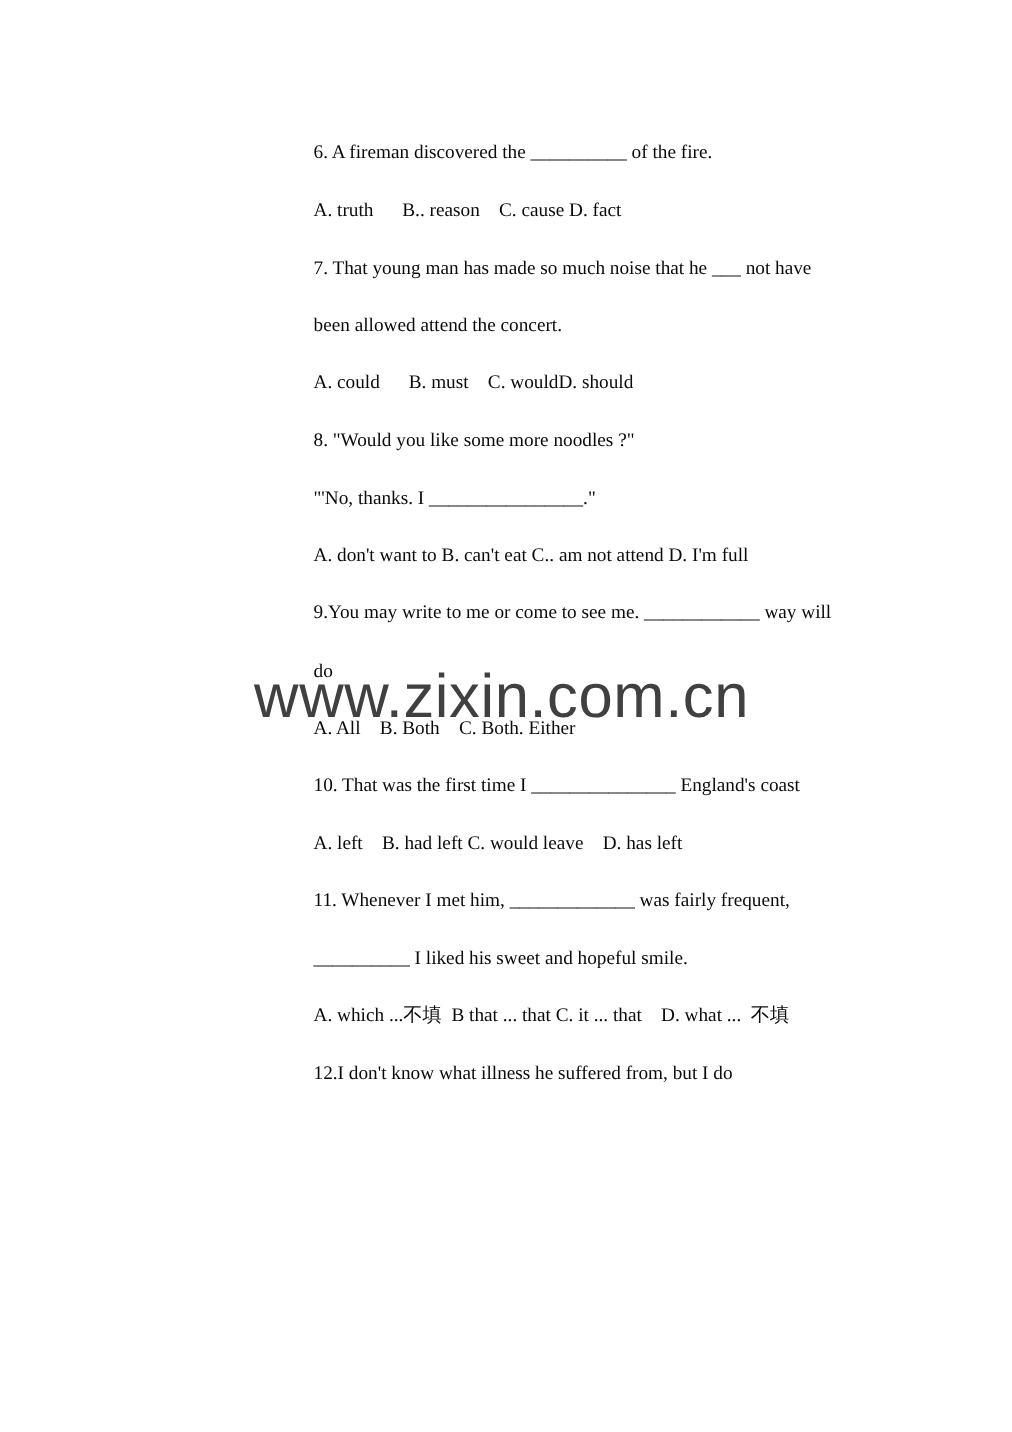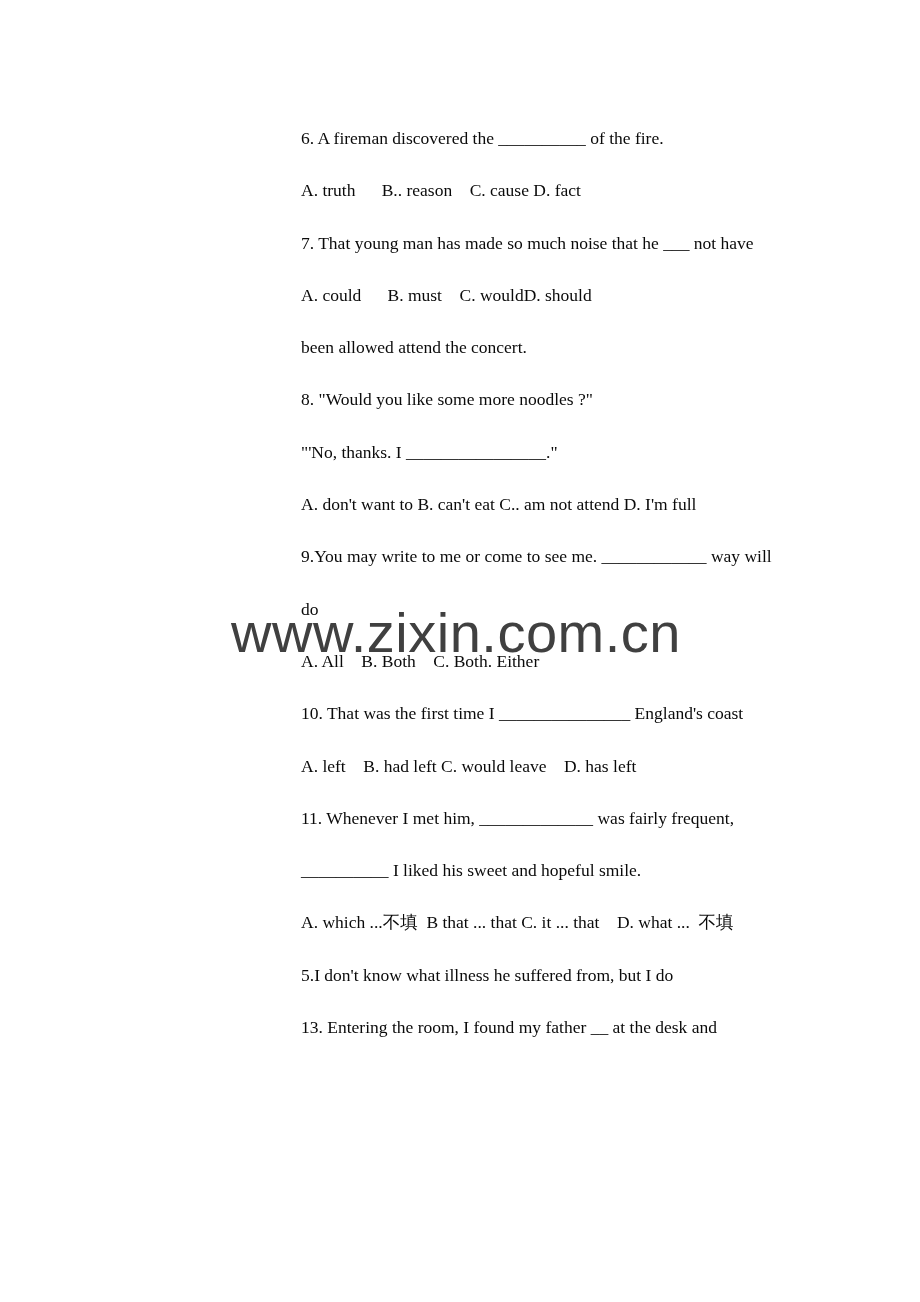--- a/index.html
+++ b/index.html
@@ -33,44 +33,42 @@
     top: 112px;
     z-index: 2;
     font-family: "Liberation Serif", serif;
     font-size: 17.5px;
     color: #0a0a0a;
   }
   .line {
     white-space: pre;
     height: 52.3px;
     line-height: 52.3px;
-    margin-left: 16px;
   }
 </style>
 </head>
 <body>
 
 <div class="page">
 
   <div class="watermark">www.zixin.com.cn</div>
 
   <div class="content">
     <div class="line">6. A fireman discovered the __________ of the fire.</div>
     <div class="line">A. truth      B.. reason    C. cause D. fact</div>
     <div class="line">7. That young man has made so much noise that he ___ not have</div>
+    <div class="line">been allowed attend the concert.</div>
     <div class="line">A. could      B. must    C. wouldD. should</div>
-    <div class="line">been allowed attend the concert.</div>
     <div class="line">8. "Would you like some more noodles ?"</div>
     <div class="line">"'No, thanks. I ________________."</div>
     <div class="line">A. don't want to B. can't eat C.. am not attend D. I'm full</div>
     <div class="line">9.You may write to me or come to see me. ____________ way will</div>
     <div class="line">do</div>
     <div class="line">A. All    B. Both    C. Both. Either</div>
     <div class="line">10. That was the first time I _______________ England's coast</div>
     <div class="line">A. left    B. had left C. would leave    D. has left</div>
     <div class="line">11. Whenever I met him, _____________ was fairly frequent,</div>
     <div class="line">__________ I liked his sweet and hopeful smile.</div>
     <div class="line">A. which ...不填  B that ... that C. it ... that    D. what ...  不填</div>
-    <div class="line">5.I don't know what illness he suffered from, but I do</div>
-    <div class="line">13. Entering the room, I found my father __ at the desk and</div>
+    <div class="line">12.I don't know what illness he suffered from, but I do</div>
   </div>
 
 </div>
 
 </body></html>

